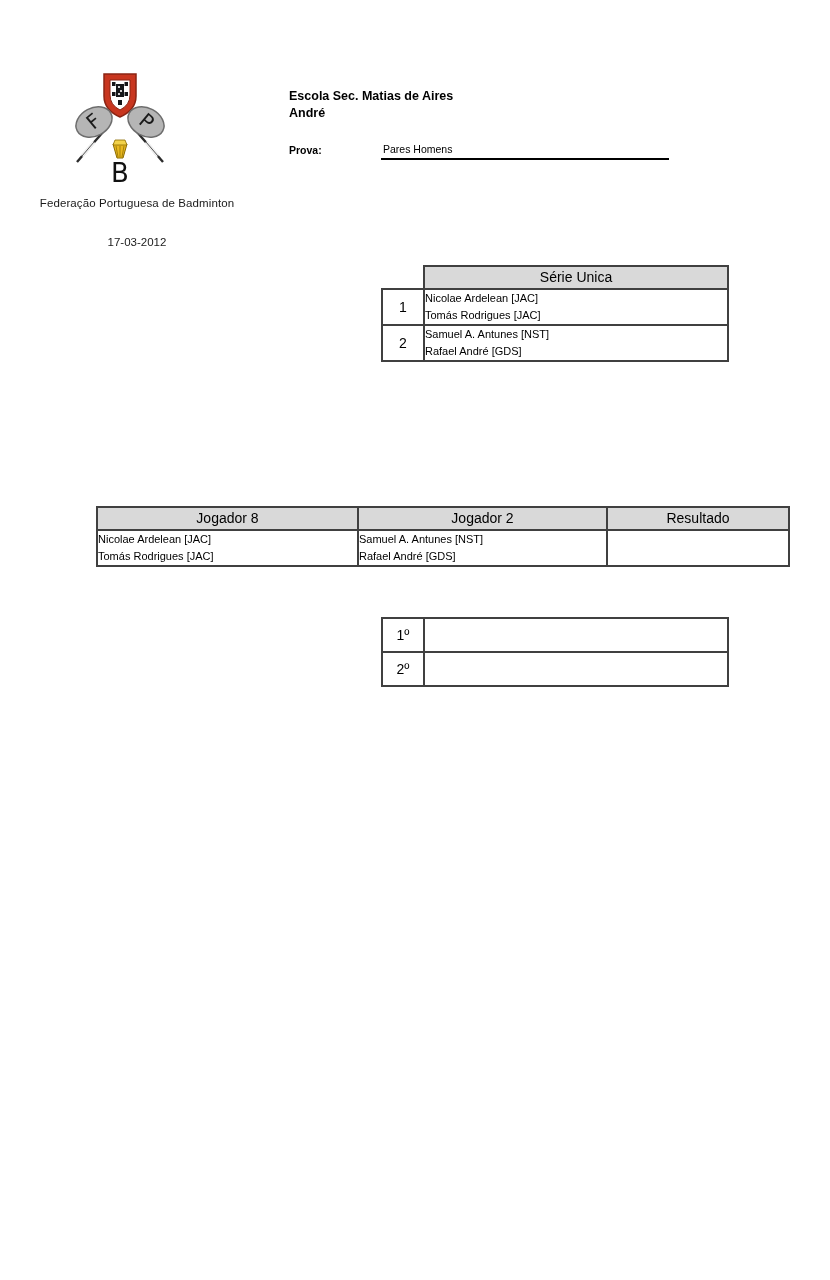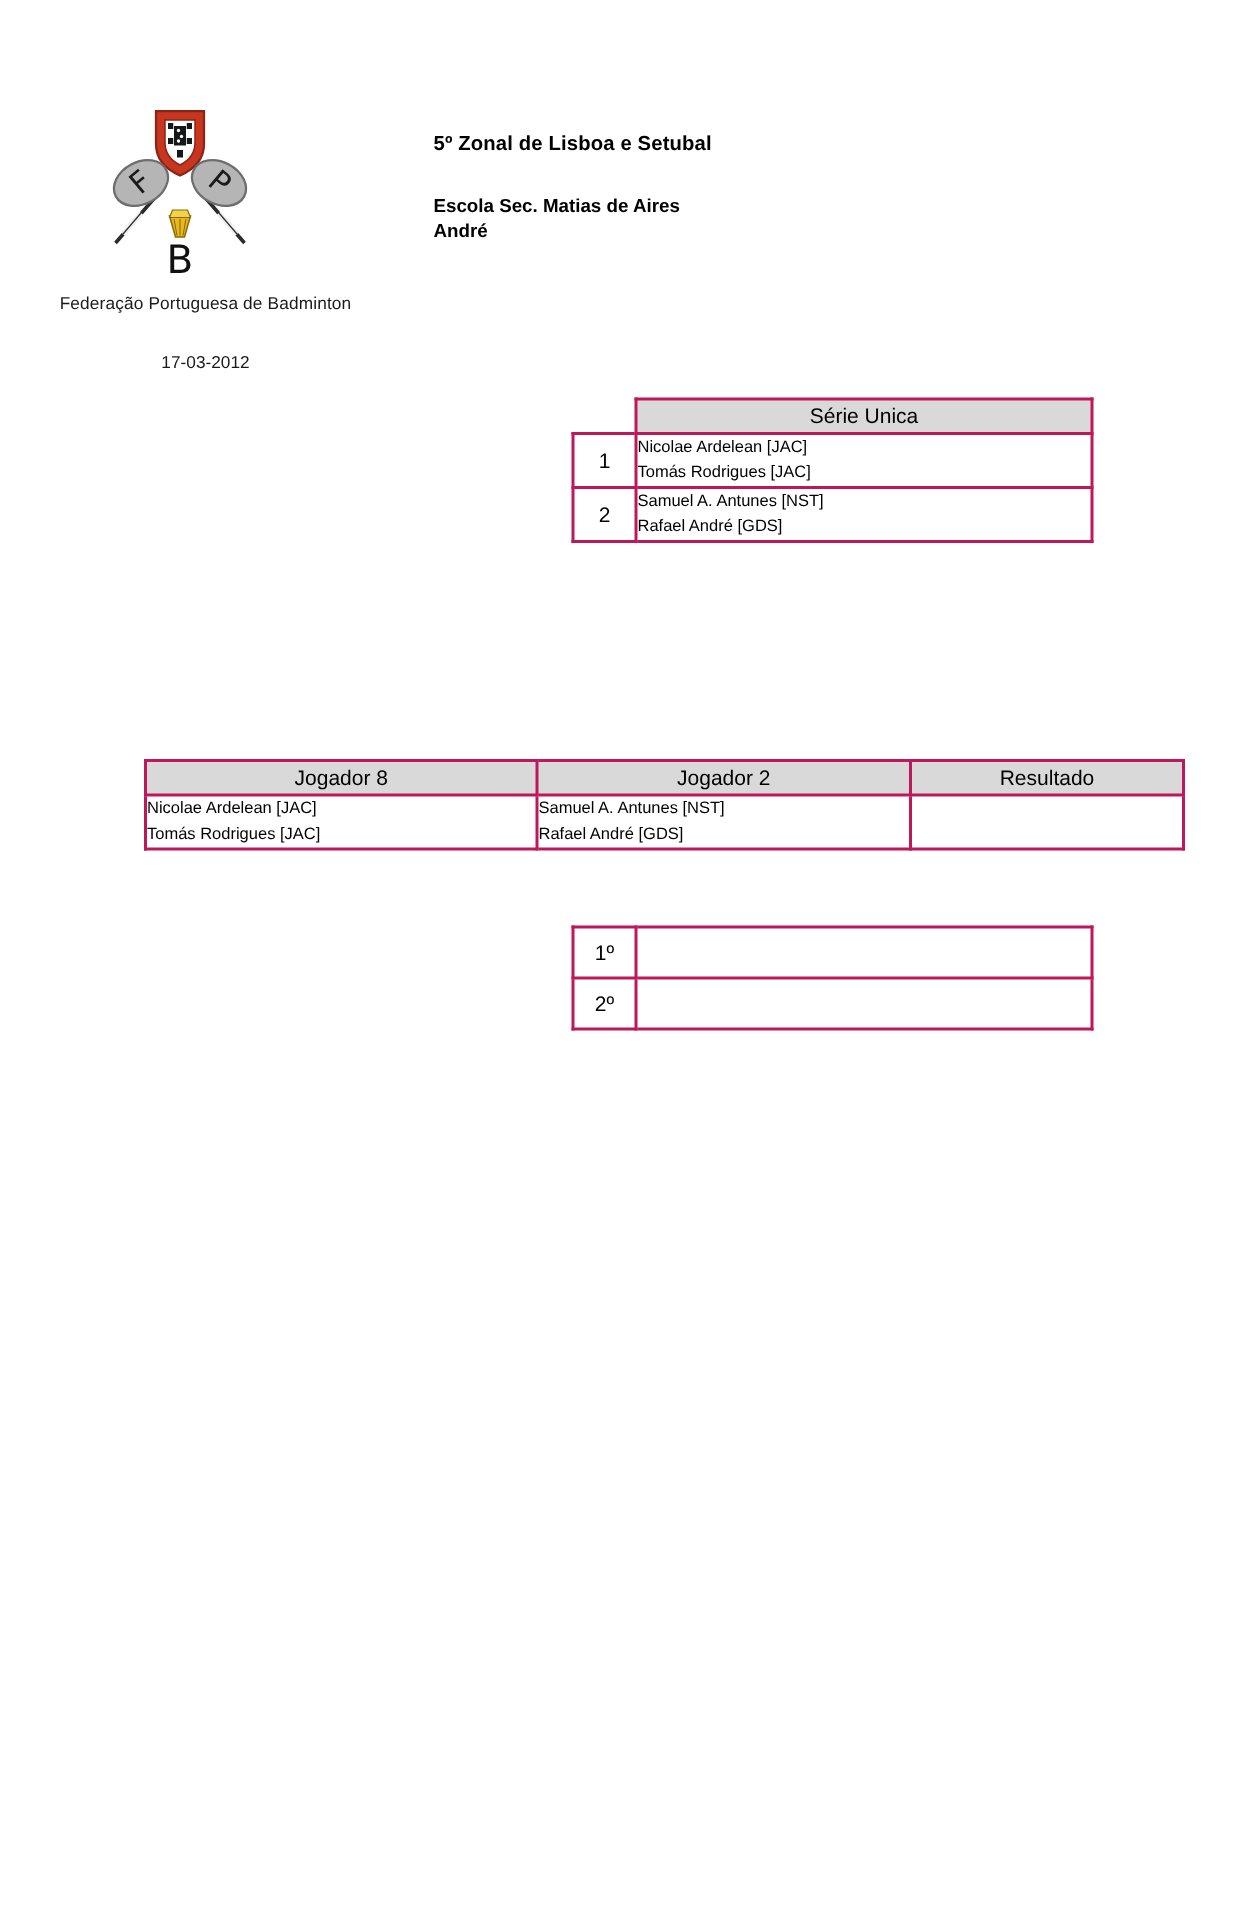--- a/index.html
+++ b/index.html
@@ -93,21 +93,21 @@
     box-sizing: border-box;
   }
 
   
   .grid-table {
     position: absolute;
     border-collapse: collapse;
     table-layout: fixed;
   }
   .grid-table td, .grid-table th {
-    border: 2px solid #be185d;
+    border: 2px solid #404040;
     padding: 0;
     font-weight: normal;
   }
   .hdr-cell {
     background: #d9d9d9;
     text-align: center;
     font-size: 14px;
     height: 21px;
     line-height: 21px;
   }
@@ -196,28 +196,31 @@
 
         <text x="60" y="112" font-family="DejaVu Sans, sans-serif" font-size="26" font-weight="normal" fill="#111111" text-anchor="middle">B</text>
       </svg>
     </div>
 
     <div class="fed-name">Federação Portuguesa de Badminton</div>
     <div class="doc-date">17-03-2012</div>
   </div>
 
   <div class="header-block">
-    <div class="title-main">5º Zonal de Lisboa e Setubal</div>
 
     <div class="venue">
       <div>Escola Sec. Matias de Aires</div>
       <div>André</div>
     </div>
 
 
+    <div class="field-row">
+      <span class="field-label">Prova:</span>
+      <span class="field-value">Pares Homens</span>
+    </div>
   </div>
 
   <table class="grid-table" id="serie-table">
     <colgroup>
       <col class="col-rank">
         <col class="col-pair">
     </colgroup>
     <tbody>
       <tr>
         <td class="corner-blank"></td>

